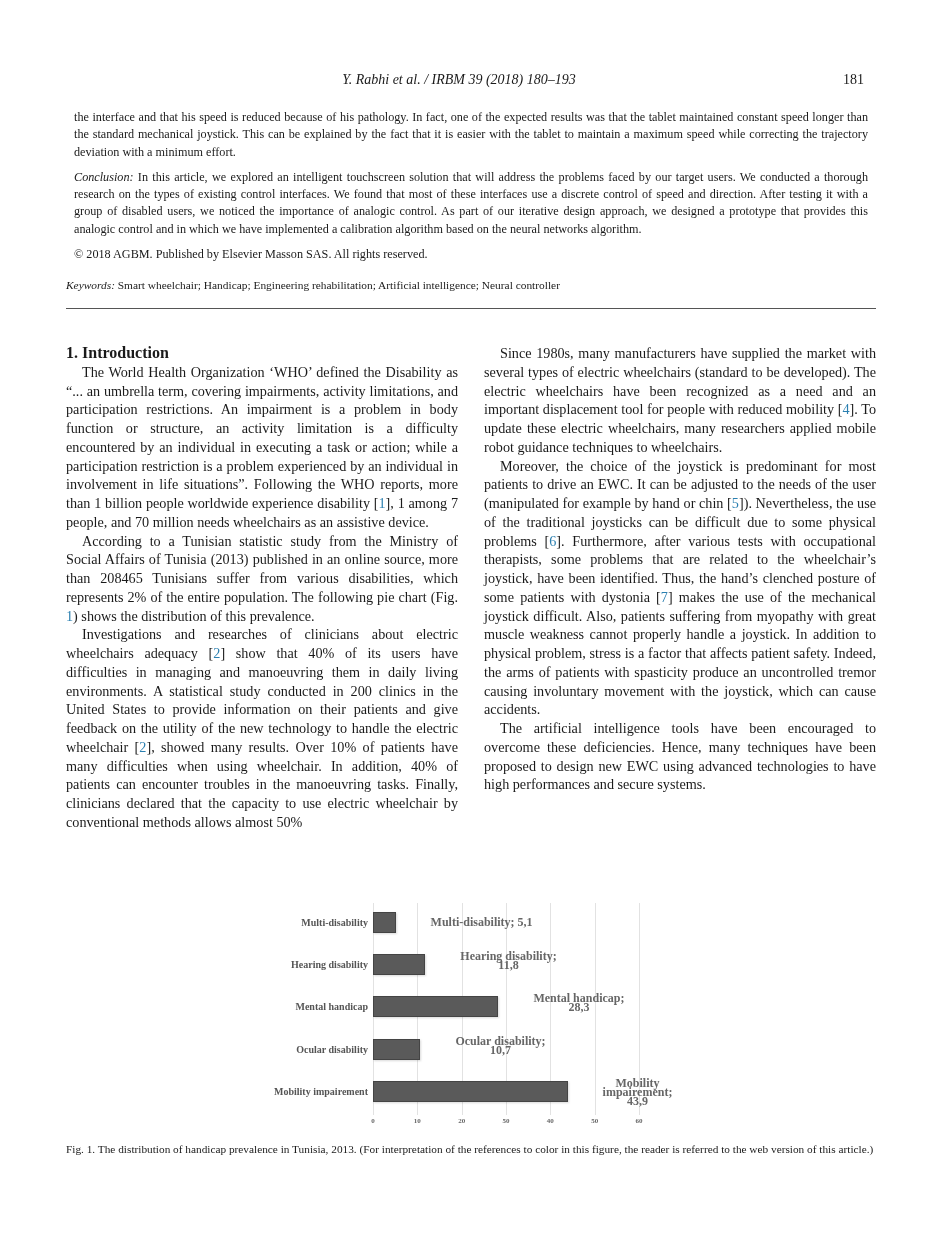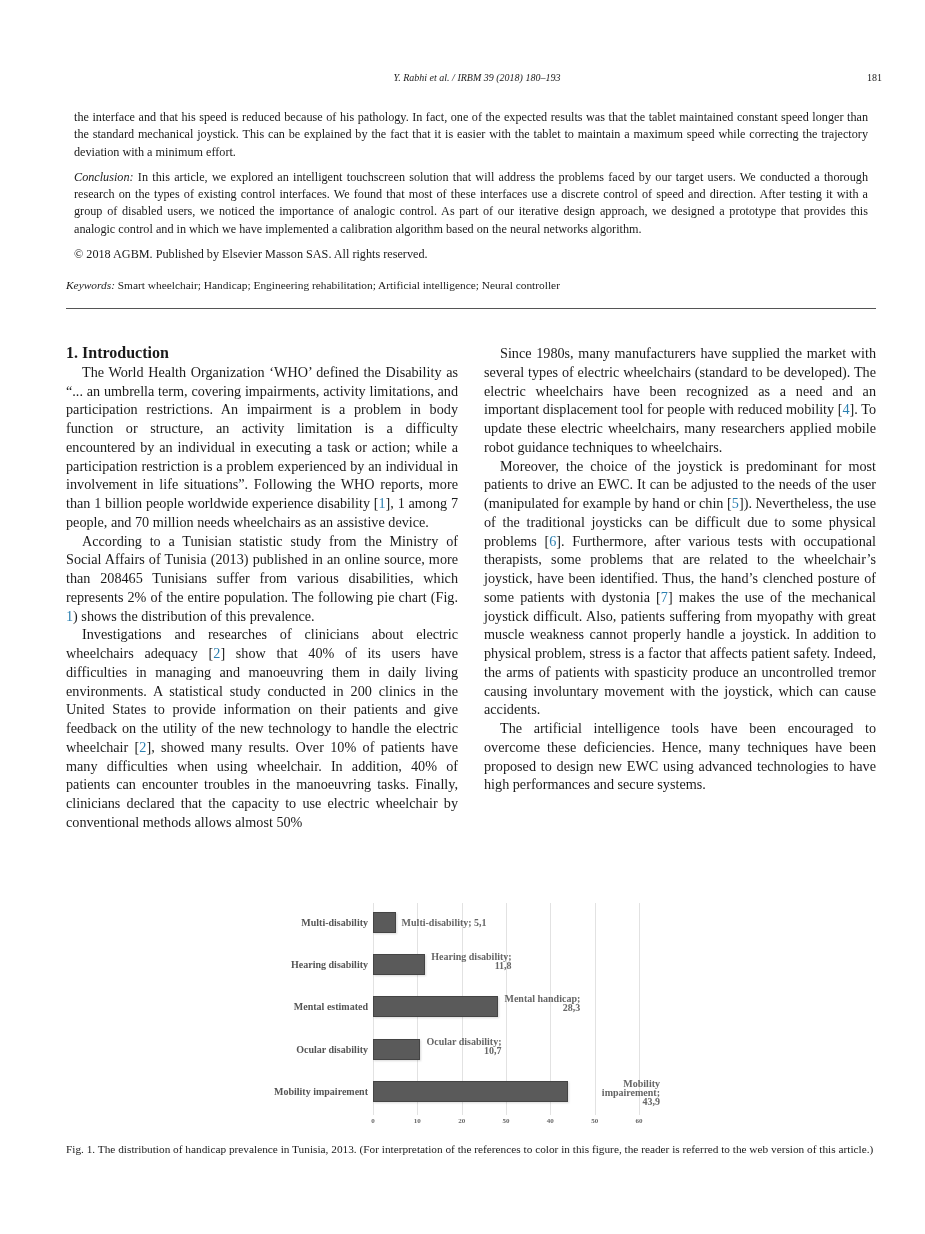--- a/index.html
+++ b/index.html
@@ -1,19 +1,19 @@
 <!DOCTYPE html>
 <html><head>
 <meta charset="utf-8">
 <style>
   html, body { margin: 0; padding: 0; background: #ffffff; }
   body { width: 925px; height: 1234px; position: relative; overflow: hidden;
          font-family: "Liberation Serif", "DejaVu Serif", serif; color: #1a1a1a; }
-  .running-head { position: absolute; top: 72px; left: 72px; width: 810px; height: 16px;
-                  font-size: 10px; text-decoration: underline; }
+  .running-head { position: absolute; top: 72px; left: 54px; width: 810px; height: 16px;
+                  font-size: 14px; text-decoration: underline; }
   .running-head .citation { position: absolute; left: 0; right: 0; text-align: center; font-style: italic; }
   .running-head .page-num { position: absolute; right: 0; }
   .abstract { position: absolute; top: 101px; left: 66px; width: 810px;
               font-size: 12.2px; line-height: 17.3px; text-align: justify; }
   .abstract p { margin: 8px; }
   .abstract .lbl { font-style: italic; }
   .keywords { position: absolute; top: 279px; left: 66px; width: 810px; font-size: 11.4px; }
   .keywords .lbl { font-style: italic; }
   .rule { position: absolute; top: 308px; left: 66px; width: 810px; height: 0; border-top: 1px solid #555; }
   .col { position: absolute; top: 344px; width: 392px; font-size: 14.2px; line-height: 18.75px;
@@ -24,22 +24,22 @@
   .col p.noindent { text-indent: 0; }
   .section-title { font-weight: bold; font-size: 16px; margin: 0 0 18px 0; text-indent: 0 !important; }
   .ref { color: #2a7fb0; }
   
   .chart { position: absolute; left: 280px; top: 895px; width: 380px; height: 240px; }
   .gridline { position: absolute; top: 8px; height: 212px; width: 1px; background: #e2e2e2; }
   .bar { position: absolute; height: 21px; background: #5a5a5a; border: 1px solid #444;
          box-sizing: border-box; box-shadow: 1px 1px 2px rgba(0,0,0,0.15); }
   .cat-label { position: absolute; right: 292px; font-size: 10px; font-weight: bold; color: #555;
                text-align: center; white-space: nowrap; transform: translateY(-50%); }
-  .data-label { position: absolute; font-size: 10px; font-weight: bold; color: #666;
-                text-align: right; line-height: 9px; }
+  .data-label { position: absolute; font-size: 12px; font-weight: bold; color: #666;
+                text-align: center; line-height: 9px; margin-left: 29px; }
   .tick { position: absolute; top: 222px; font-size: 7px; font-weight: bold; color: #666;
           transform: translateX(-50%); }
   .caption { position: absolute; top: 1141px; left: 66px; width: 810px;
              font-size: 11.3px; line-height: 16px; }
 </style>
 </head>
 <body>
 
 <div class="running-head">
   <span class="citation">Y. Rabhi et al. / IRBM 39 (2018) 180–193</span>
@@ -91,21 +91,21 @@
     <div class="bar" style="left: 93px; top: 17px; width: 22.61px; background: rgb(90, 90, 90);"></div>
     <div class="cat-label" style="top: 27px;">Multi-disability</div>
     <div class="data-label" style="left: 121.61px; top: 23px;">Multi-disability; 5,1</div>
     <div class="bar" style="left: 93px; top: 59px; width: 52.3133px; background: rgb(90, 90, 90);"></div>
     <div class="cat-label" style="top: 69px; margin-left: 34px;">Hearing disability</div>
     <div class="data-label" style="left: 151.313px; top: 57px;">
       <div>Hearing disability;</div>
       <div>11,8</div>
     </div>
     <div class="bar" style="left: 93px; top: 101px; width: 125.463px; background: rgb(90, 90, 90);"></div>
-    <div class="cat-label" style="top: 111px;">Mental estimated</div>
+    <div class="cat-label" style="top: 111px;">Mental handicap</div>
     <div class="data-label" style="left: 224.463px; top: 99px;">
       <div>Mental handicap;</div>
       <div>28,3</div>
     </div>
     <div class="bar" style="left: 93px; top: 144px; width: 47.4367px; background: rgb(90, 90, 90);"></div>
     <div class="cat-label" style="top: 154px;">Ocular disability</div>
     <div class="data-label" style="left: 146.437px; top: 142px;">
       <div>Ocular disability;</div>
       <div>10,7</div>
     </div>

